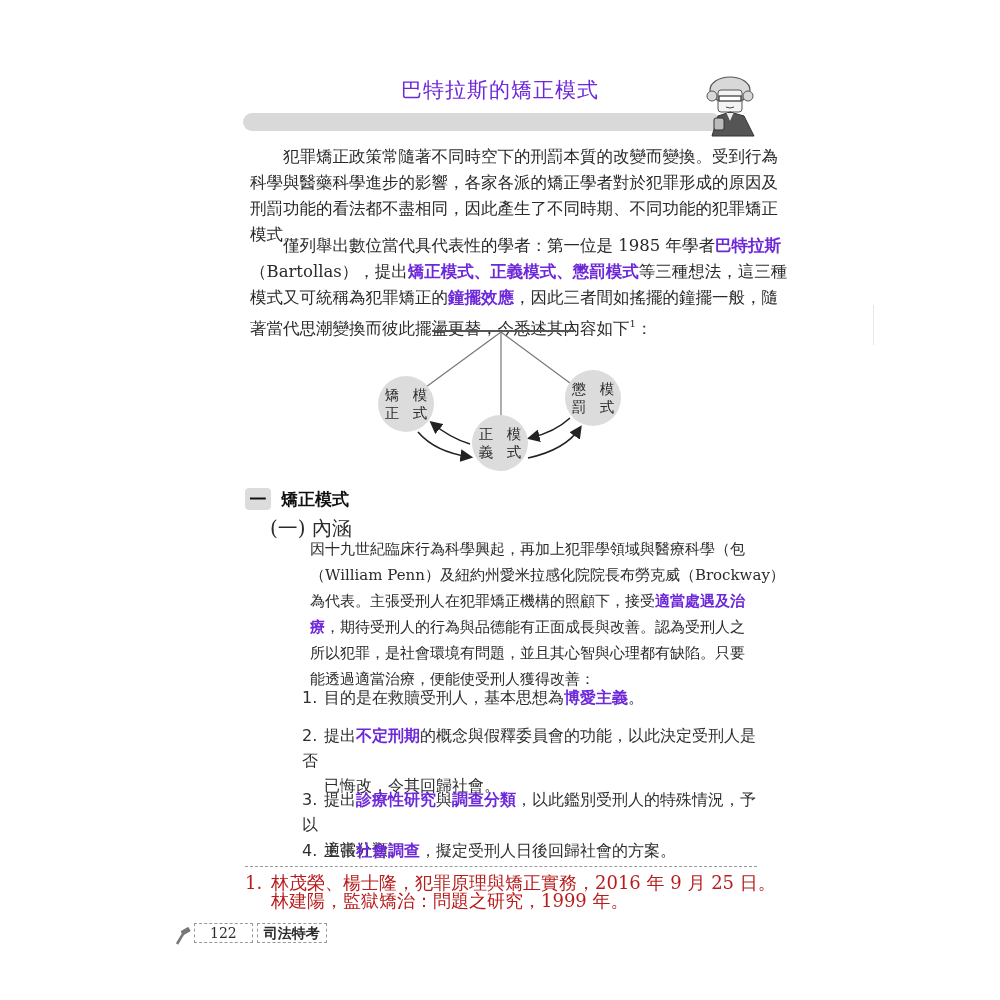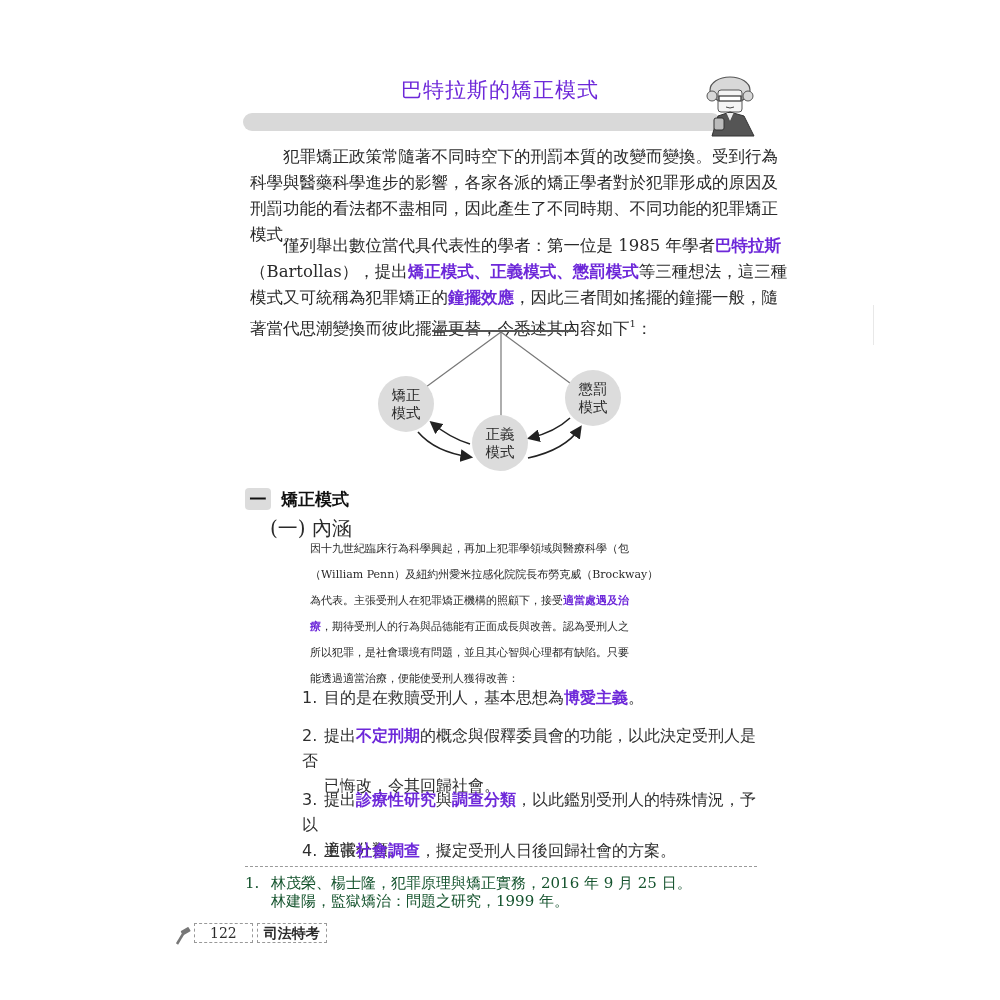--- a/index.html
+++ b/index.html
@@ -9,31 +9,31 @@
   .title-bar { left:243px; top:113px; width:478px; height:18px; background:#d9d9d9; border-radius:9px; }
   .title { left:330px; top:76px; width:340px; text-align:center; font-family:"DejaVu Sans","Liberation Sans",sans-serif;
            font-size:21px; color:#6d28d9; letter-spacing:1px; background:transparent; }
   .judge { left:700px; top:72px; width:66px; height:66px; }
   .para { left:250px; width:508px; font-size:16.5px; line-height:26px; text-align:justify; }
   .line { display:block; white-space:nowrap; height:26px; }
   .b { font-family:"DejaVu Sans","Liberation Sans",sans-serif; font-weight:bold; color:#6d28d9; }
   .diagram { left:370px; top:320px; width:270px; height:160px; }
   .node { position:absolute; width:56px; height:56px; border-radius:50%; background:#dcdcdc;
           font-family:"DejaVu Sans","Liberation Sans",sans-serif; font-size:14.5px; line-height:18px;
-          text-align:center; color:#2a2a2a; display:flex; flex-direction:column; justify-content:center; align-items:center; }
+          text-align:center; color:#2a2a2a; display:flex; flex-direction:row; justify-content:center; align-items:center; }
   .sec-head { left:245px; top:488px; font-size:17px; font-weight:bold; color:#111; }
   .sec-mark { display:inline-block; width:26px; height:22px; background:#dcdcdc; border-radius:4px; text-align:center;
               line-height:22px; margin-right:10px; font-family:"DejaVu Sans","Liberation Sans",sans-serif; }
   .subhead { left:270px; top:515px; font-size:20px; }
-  .body2 { left:310px; top:536px; width:447px; font-size:11px; line-height:26px; }
+  .body2 { left:310px; top:536px; width:447px; font-size:15px; line-height:26px; }
   .list { left:302px; width:460px; font-size:16px; line-height:25px; font-family:"DejaVu Sans","Liberation Sans",sans-serif; color:#2e2e2e; }
   .list .num { display:inline-block; width:22px; }
   .list .cont { padding-left:22px; }
   .fn-line { left:245px; top:866px; width:512px; border-top:1.5px dashed #9a9a9a; }
-  .fn { left:245px; top:874px; font-size:15px; line-height:18px; color:#14532d; }
+  .fn { left:245px; top:874px; font-size:18px; line-height:18px; color:#b91c1c; }
   .fn .num { display:inline-block; width:26px; }
   .fn .cont { padding-left:26px; }
   .footer { left:172px; top:923px; height:22px; font-size:14px; }
   .pg { display:inline-block; border:1px dashed #999; padding:0 15px; height:18px; line-height:18px; margin-left:22px; }
   .book { display:inline-block; border:1px dashed #999; padding:0 6px; height:18px; line-height:18px; margin-left:4px; font-weight:bold; }
   .scanline { left:873px; top:305px; width:1px; height:40px; background:#e8e8e8; }
 </style>
 </head>
 <body>
 

